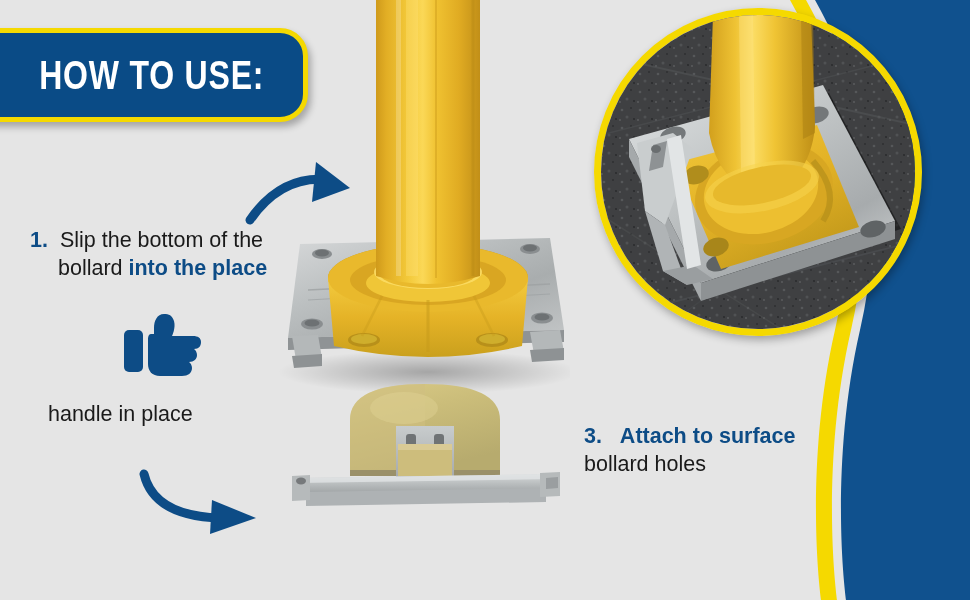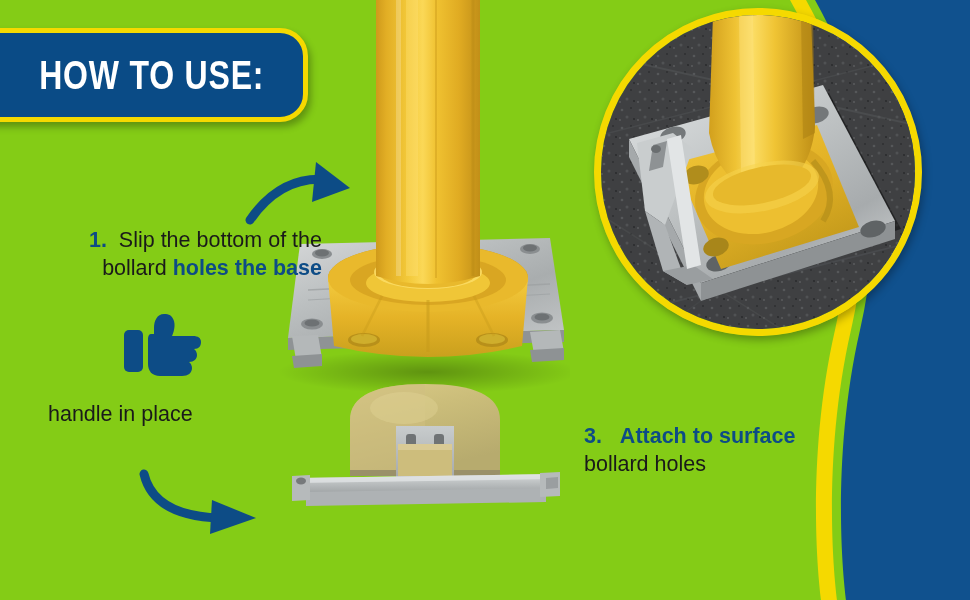--- a/index.html
+++ b/index.html
@@ -7,21 +7,21 @@
     padding: 0;
     background: #ffffff;
   }
   body {
     font-family: "Liberation Sans", sans-serif;
   }
   .canvas {
     position: relative;
     width: 970px;
     height: 600px;
-    background: #84cc16;
+    background: #e5e5e5;
     overflow: hidden;
   }
 
   
   .swoosh {
     position: absolute;
     top: 0;
     left: 0;
     width: 970px;
     height: 600px;
@@ -71,21 +71,21 @@
     font-family: "Liberation Sans", sans-serif;
   }
   .step b, .step .num {
     color: #0d4c86;
     font-weight: bold;
   }
   .step-1 {
     left: 30px;
     top: 226px;
     width: 292px;
-    text-align: right;
+    text-align: left;
   }
   .step-1 .l2 { padding-left: 28px; }
   .step-2 {
     left: 22px;
     top: 400px;
     width: 316px;
     text-align: left;
   }
   .step-2 .l2 { text-align: left; padding-left: 26px; }
   .step-3 {
@@ -354,21 +354,21 @@
     <path d="M 6 62 Q 38 16 86 22" stroke="#0d4c86" stroke-width="9" fill="none" stroke-linecap="round"></path>
     <polygon points="72,4 106,30 68,44" fill="#0d4c86"></polygon>
   </svg>
 
   <div class="step step-1">
     <div class="l1">
       <span class="num">1.</span>
       &nbsp;<span>Slip the bottom of the</span>
     </div>
     <div class="l2">
-      <span>bollard </span><b>holes the base</b>
+      <span>bollard </span><b>into the place</b>
     </div>
   </div>
 
   <svg class="thumb" viewBox="0 0 78 66">
     <rect x="0" y="18" width="19" height="42" rx="5" fill="#0d4c86"></rect>
     <path d="M 40 2
              C 33 2 30 9 30 16
              L 30 22
              L 27 22
              C 24 22 24 26 24 29

